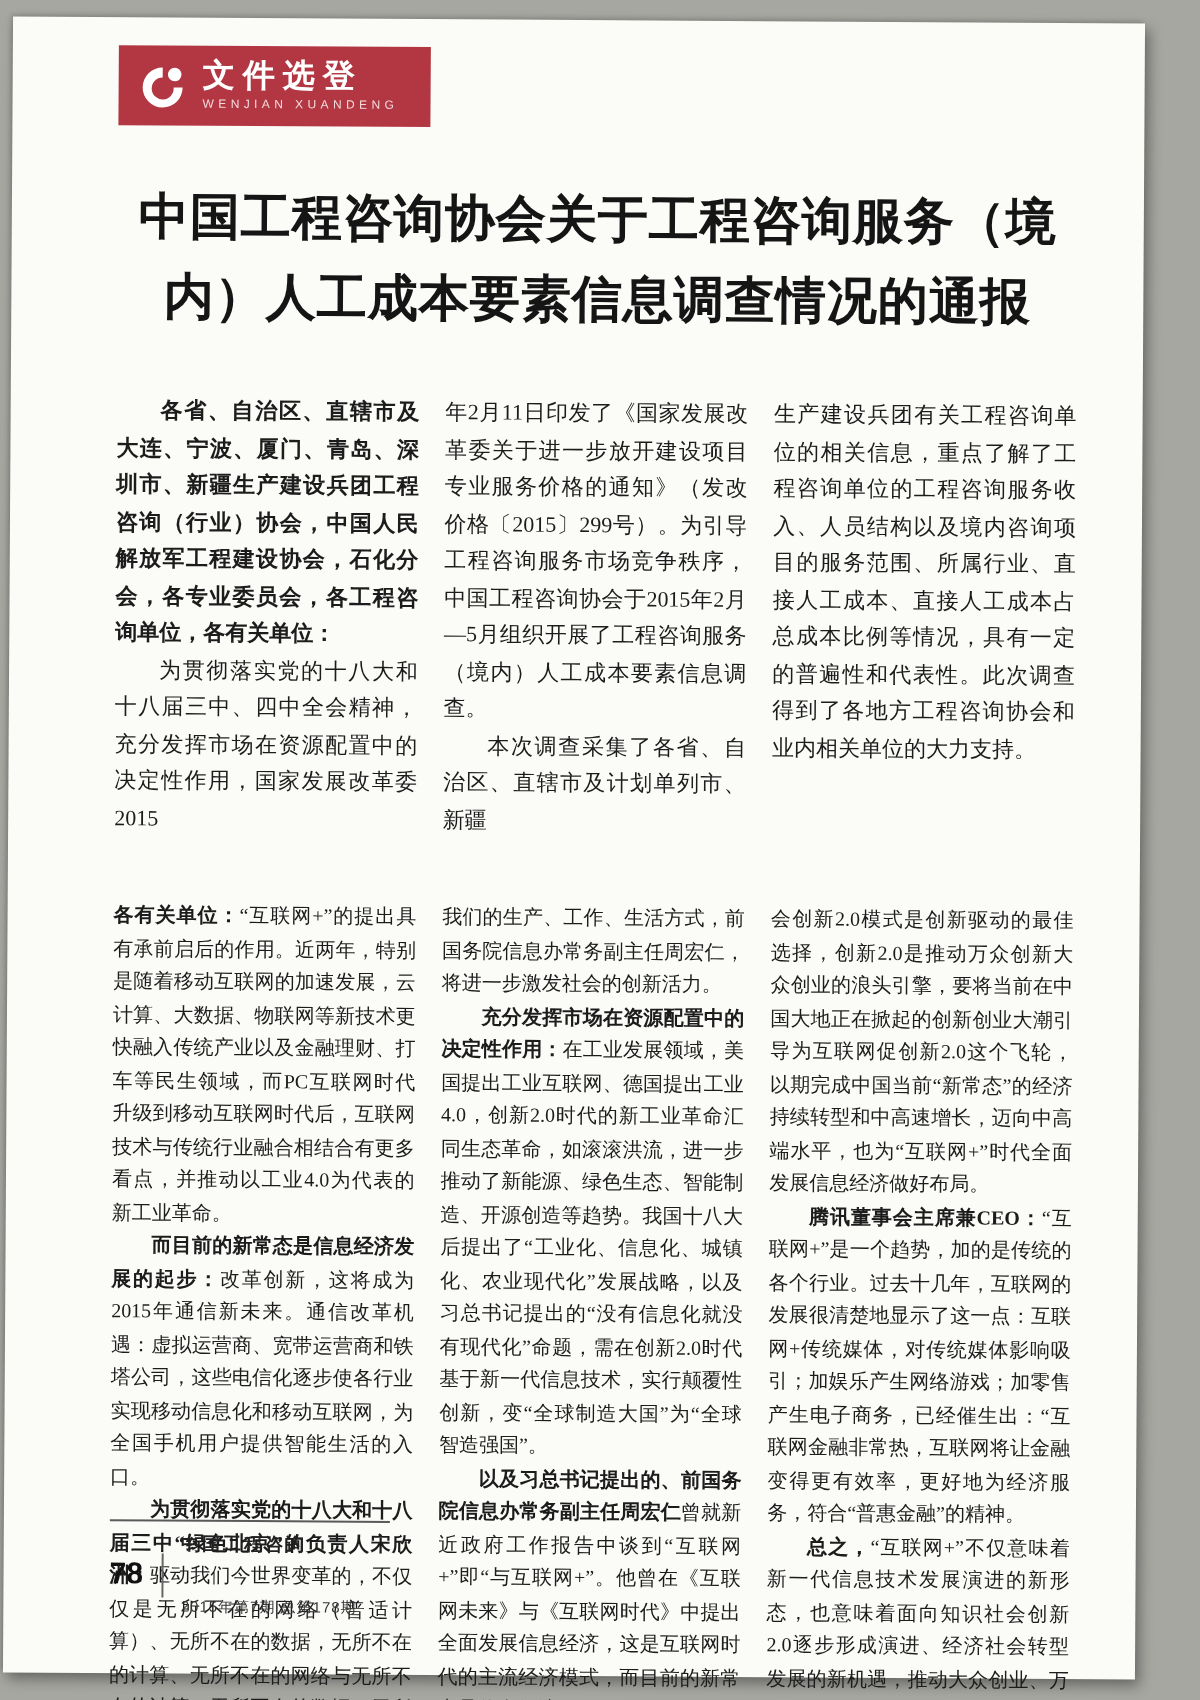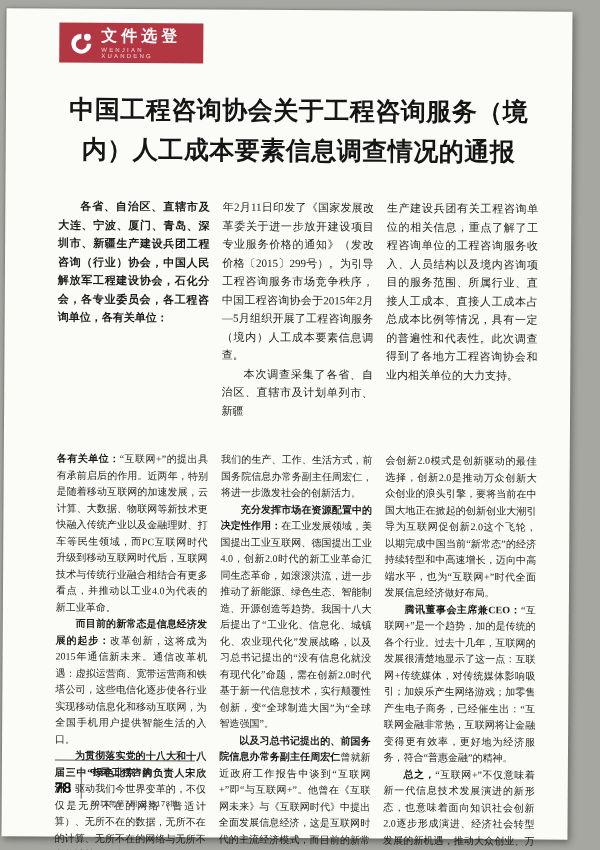--- a/index.html
+++ b/index.html
@@ -14,21 +14,21 @@
     position:absolute;
     left:4px; top:10px;
     width:566px; height:828px;
     background:#fbfbf8;
     transform:rotate(0.35deg);
     transform-origin:50% 50%;
     box-shadow:2px 3px 7px rgba(0,0,0,.4), -1px -1px 2px rgba(0,0,0,.15);
     padding:14px 33px 0 53px;
   }
   .badge {
-    width:144px; height:40px;
+    width:156px; height:40px;
     background:#b23742;
     display:flex; align-items:center;
     padding:4px 9px; gap:7px;
   }
   .badge-logo { flex:0 0 auto; display:flex; }
   .badge-titles { display:flex; flex-direction:column; }
   .badge-title { font-size:16px; font-weight:bold; color:#ffffff; letter-spacing:4px; line-height:18px; }
   .badge-sub { font-size:6px; color:#f4d9db; letter-spacing:2.2px; margin-top:2px; }
   h1.title {
     margin-top:26px;
@@ -80,20 +80,21 @@
       <span class="badge-title">文件选登</span>
       <span class="badge-sub">WENJIAN XUANDENG</span>
     </span>
   </div>
 
   <h1 class="title">中国工程咨询协会关于工程咨询服务（境内）人工成本要素信息调查情况的通报</h1>
 
   <div class="cols article1">
     <div class="col">
       <p class="p bold">各省、自治区、直辖市及大连、宁波、厦门、青岛、深圳市、新疆生产建设兵团工程咨询（行业）协会，中国人民解放军工程建设协会，石化分会，各专业委员会，各工程咨询单位，各有关单位：</p>
+      <p class="p">为贯彻落实党的十八大和十八届三中、四中全会精神，充分发挥市场在资源配置中的决定性作用，国家发展改革委2015</p>
     </div>
     <div class="col">
       <p class="p no-indent">年2月11日印发了《国家发展改革委关于进一步放开建设项目专业服务价格的通知》（发改价格〔2015〕299号）。为引导工程咨询服务市场竞争秩序，中国工程咨询协会于2015年2月—5月组织开展了工程咨询服务（境内）人工成本要素信息调查。</p>
       <p class="p">本次调查采集了各省、自治区、直辖市及计划单列市、新疆</p>
     </div>
     <div class="col">
       <p class="p no-indent">生产建设兵团有关工程咨询单位的相关信息，重点了解了工程咨询单位的工程咨询服务收入、人员结构以及境内咨询项目的服务范围、所属行业、直接人工成本、直接人工成本占总成本比例等情况，具有一定的普遍性和代表性。此次调查得到了各地方工程咨询协会和业内相关单位的大力支持。</p>
     </div>
   </div>
 

